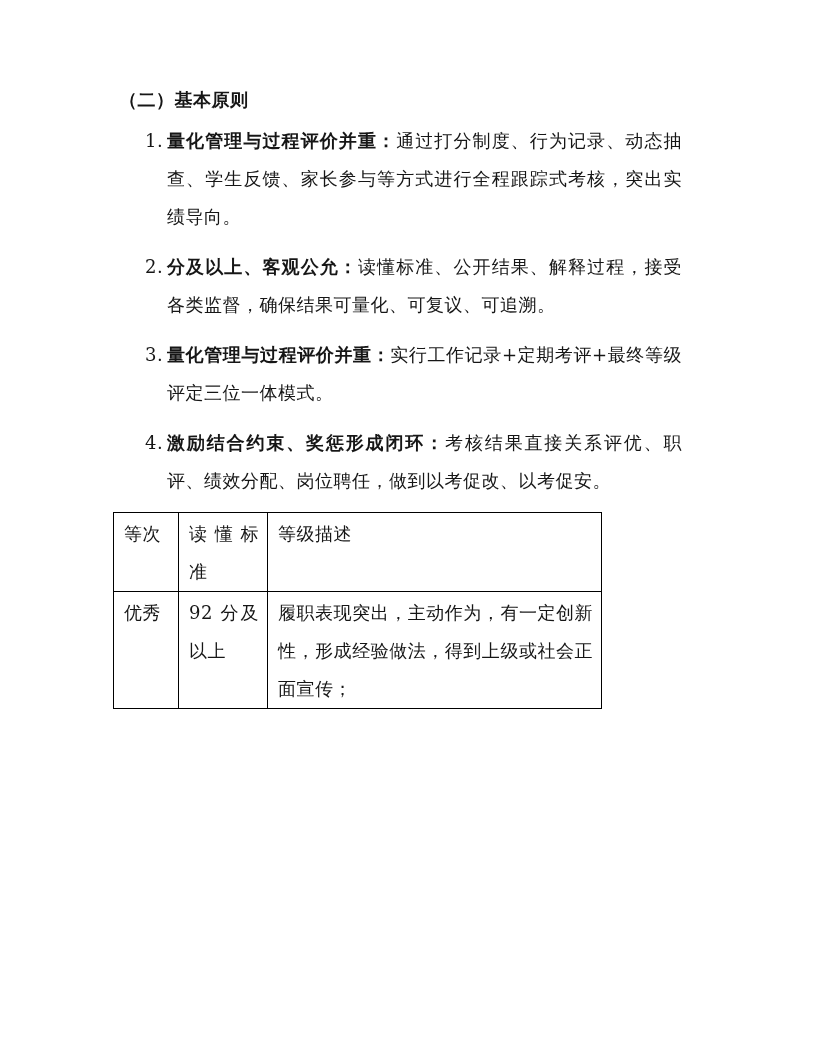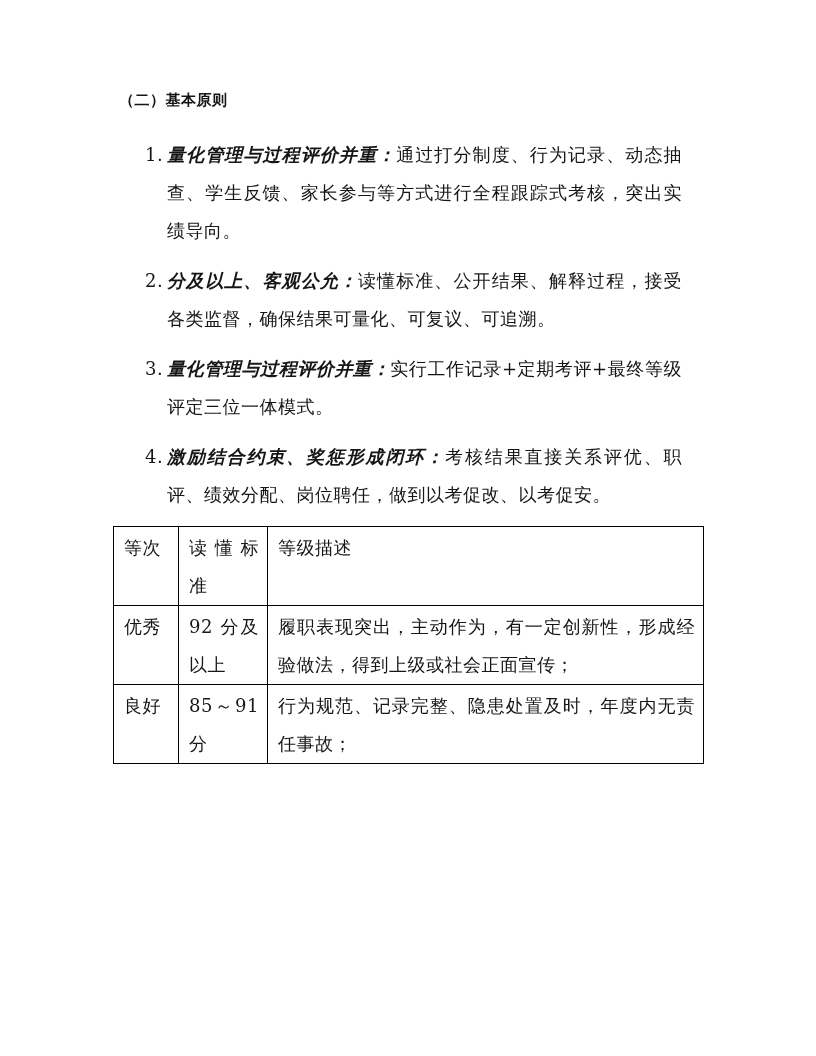--- a/index.html
+++ b/index.html
@@ -15,24 +15,24 @@
     box-sizing: border-box;
     padding: 86px 112px 0 113px;
     color: #161616;
     font-family: "DejaVu Serif", "Liberation Serif", serif;
     font-size: 18px;
     letter-spacing: 0.5px;
     line-height: 38px;
     overflow: hidden;
   }
   .subsection-heading {
-    font-size: 15px;
+    font-size: 18px;
     font-weight: bold;
     line-height: 28px;
-    margin: 0 0 22px 6px;
+    margin: 0 0 8px 6px;
     letter-spacing: 0.5px;
   }
   .principles-list {
     list-style: none;
     margin: 0;
     padding: 0;
   }
   .principle-item {
     position: relative;
     padding-left: 54px;
@@ -41,35 +41,34 @@
     text-align: justify;
   }
   .principle-num {
     position: absolute;
     left: 32px;
     top: 0;
     font-weight: normal;
   }
   .principle-title {
     font-weight: bold;
-    font-style: italic;
   }
   .section-heading {
     font-size: 19px;
     font-weight: bold;
     line-height: 28px;
     margin: 0 0 12px 6px;
     letter-spacing: 0.5px;
   }
   .intro-paragraph {
     margin: 0 15px 16px 6px;
     text-align: justify;
   }
   .grade-table {
-    width: 591px;
+    width: 489px;
     border-collapse: collapse;
     table-layout: fixed;
   }
   .grade-table td {
     border: 1.5px solid #000000;
     vertical-align: top;
     padding: 2px 8px 0 10px;
     line-height: 38px;
     text-align: justify;
   }
@@ -112,21 +111,16 @@
       <tr>
         <td>等次</td>
         <td>读懂标准</td>
         <td class="cell-desc">等级描述</td>
       </tr>
       <tr>
         <td>优秀</td>
         <td>92 分及以上</td>
         <td class="cell-desc">履职表现突出，主动作为，有一定创新性，形成经验做法，得到上级或社会正面宣传；</td>
       </tr>
-      <tr>
-        <td>良好</td>
-        <td>85～91 分</td>
-        <td class="cell-desc">行为规范、记录完整、隐患处置及时，年度内无责任事故；</td>
-      </tr>
     </tbody>
   </table>
 
 </div>
 
 </body></html>

